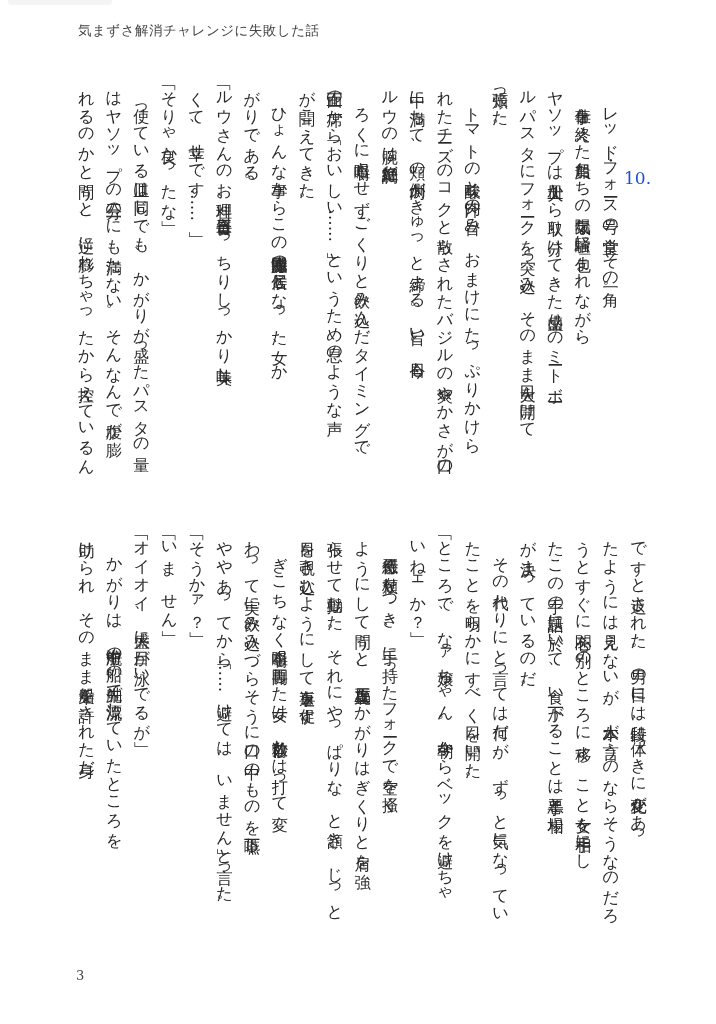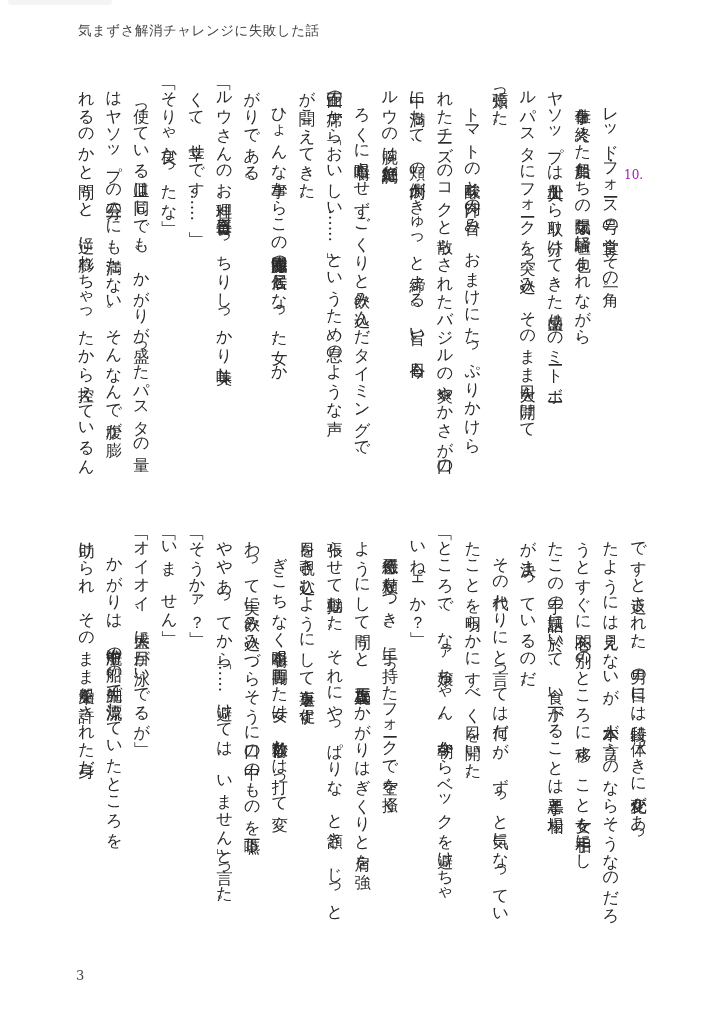--- a/index.html
+++ b/index.html
@@ -9,21 +9,21 @@
       background: #f4f4f4; border-radius: 0 0 3px 3px;
     }
     .running-head {
       position: absolute; left: 78px; top: 22px;
       font-family: Liberation Serif, serif;
       font-size: 13.5px; color: #444; letter-spacing: 0.5px;
     }
     .chapter-num {
       position: absolute; left: 624px; top: 168px;
       font-family: "DejaVu Serif", "Liberation Serif", serif;
-      font-size: 12px; color: #a21caf;
+      font-size: 17px; color: #1d4ed8;
     }
     .text-block {
       position: absolute;
       writing-mode: vertical-rl;
       -webkit-writing-mode: vertical-rl;
       font-family: "DejaVu Serif", "Liberation Serif", serif;
       font-size: 16.2px;
       line-height: 27.6px;
       color: #2a2a2a;
       height: 410px;

